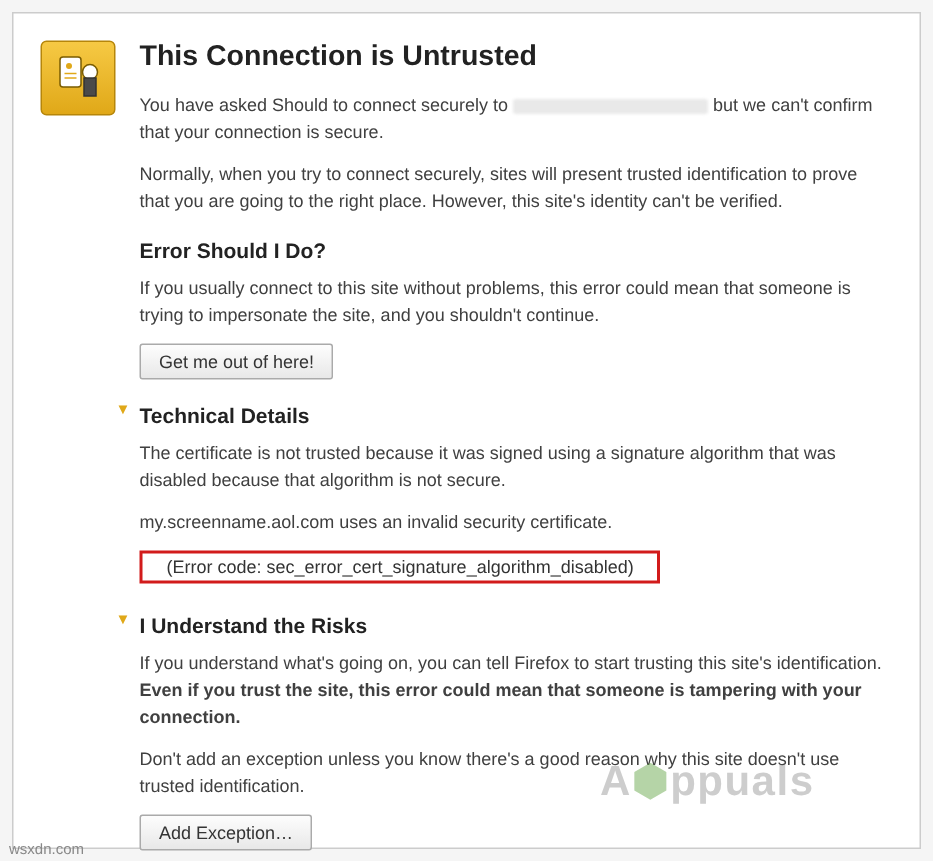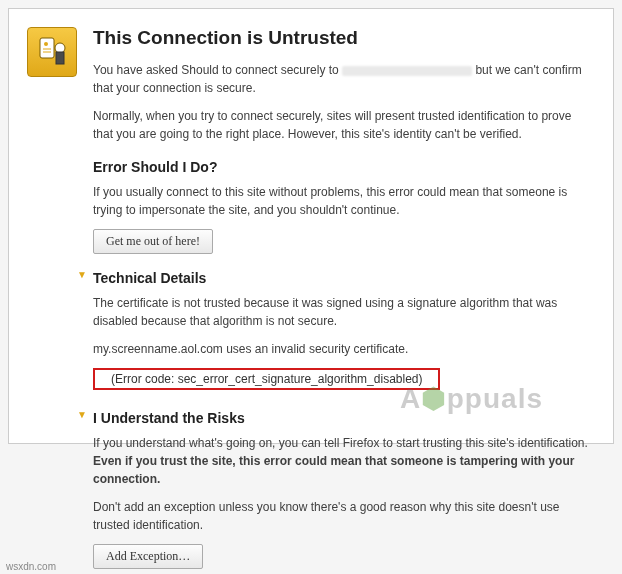--- a/index.html
+++ b/index.html
@@ -12,21 +12,21 @@
       height: 574px;
       overflow: hidden;
       position: relative;
     }
     .container {
       background: #fff;
       border: 1px solid #ccc;
       margin: 8px;
       padding: 18px 22px 18px 18px;
       position: relative;
-      height: 436px;
+      height: 558px;
     }
     .icon-cert {
       width: 50px;
       height: 50px;
       background: linear-gradient(#f6c944, #e0a818);
       border: 1px solid #b6860a;
       border-radius: 4px;
       position: absolute;
       top: 18px;
       left: 18px;
@@ -71,21 +71,21 @@
     .obscured {
       display: inline-block;
       width: 130px;
       height: 10px;
       background: #e9e9e9;
       filter: blur(1px);
       vertical-align: middle;
       border-radius: 2px;
     }
     button {
-      font-family: Liberation Serif, serif;
+      font-family: Liberation Sans, sans-serif;
       font-size: 12px;
       padding: 4px 12px;
       background: linear-gradient(#fdfdfd, #e8e8e8);
       border: 1px solid #aaa;
       border-radius: 2px;
       cursor: pointer;
       color: #333;
     }
     .error-box {
       border: 2px solid #d21b1b;

